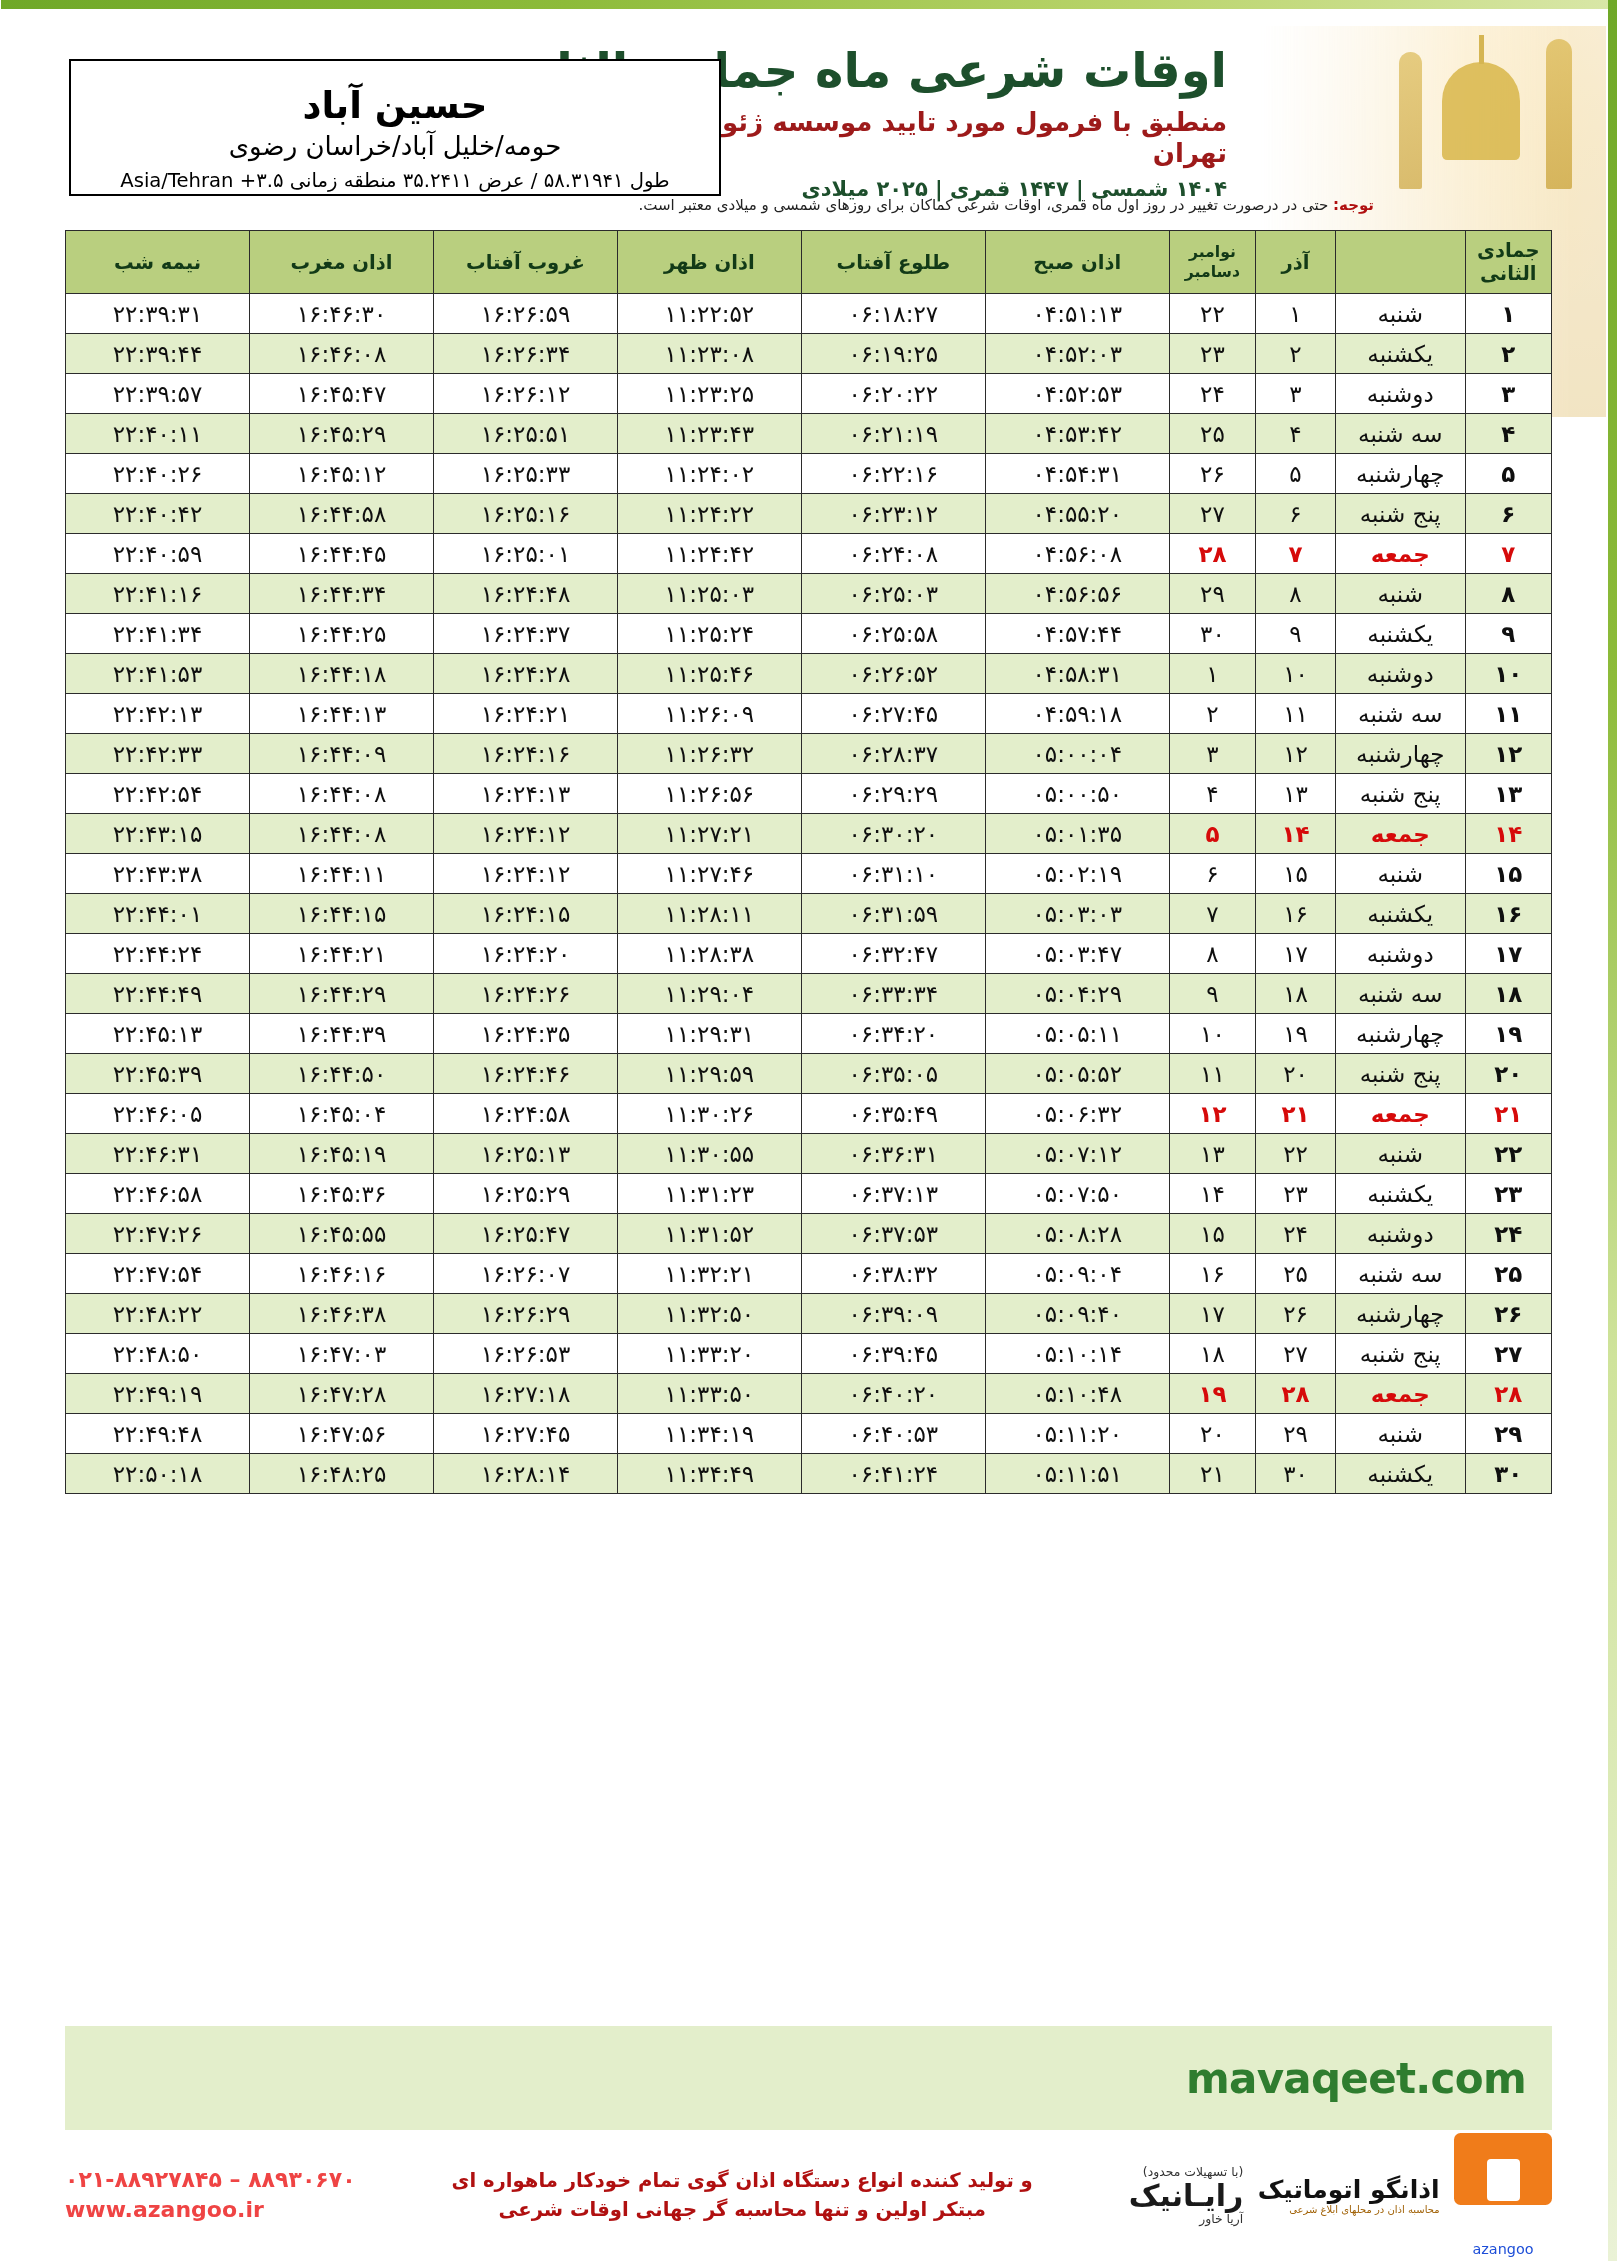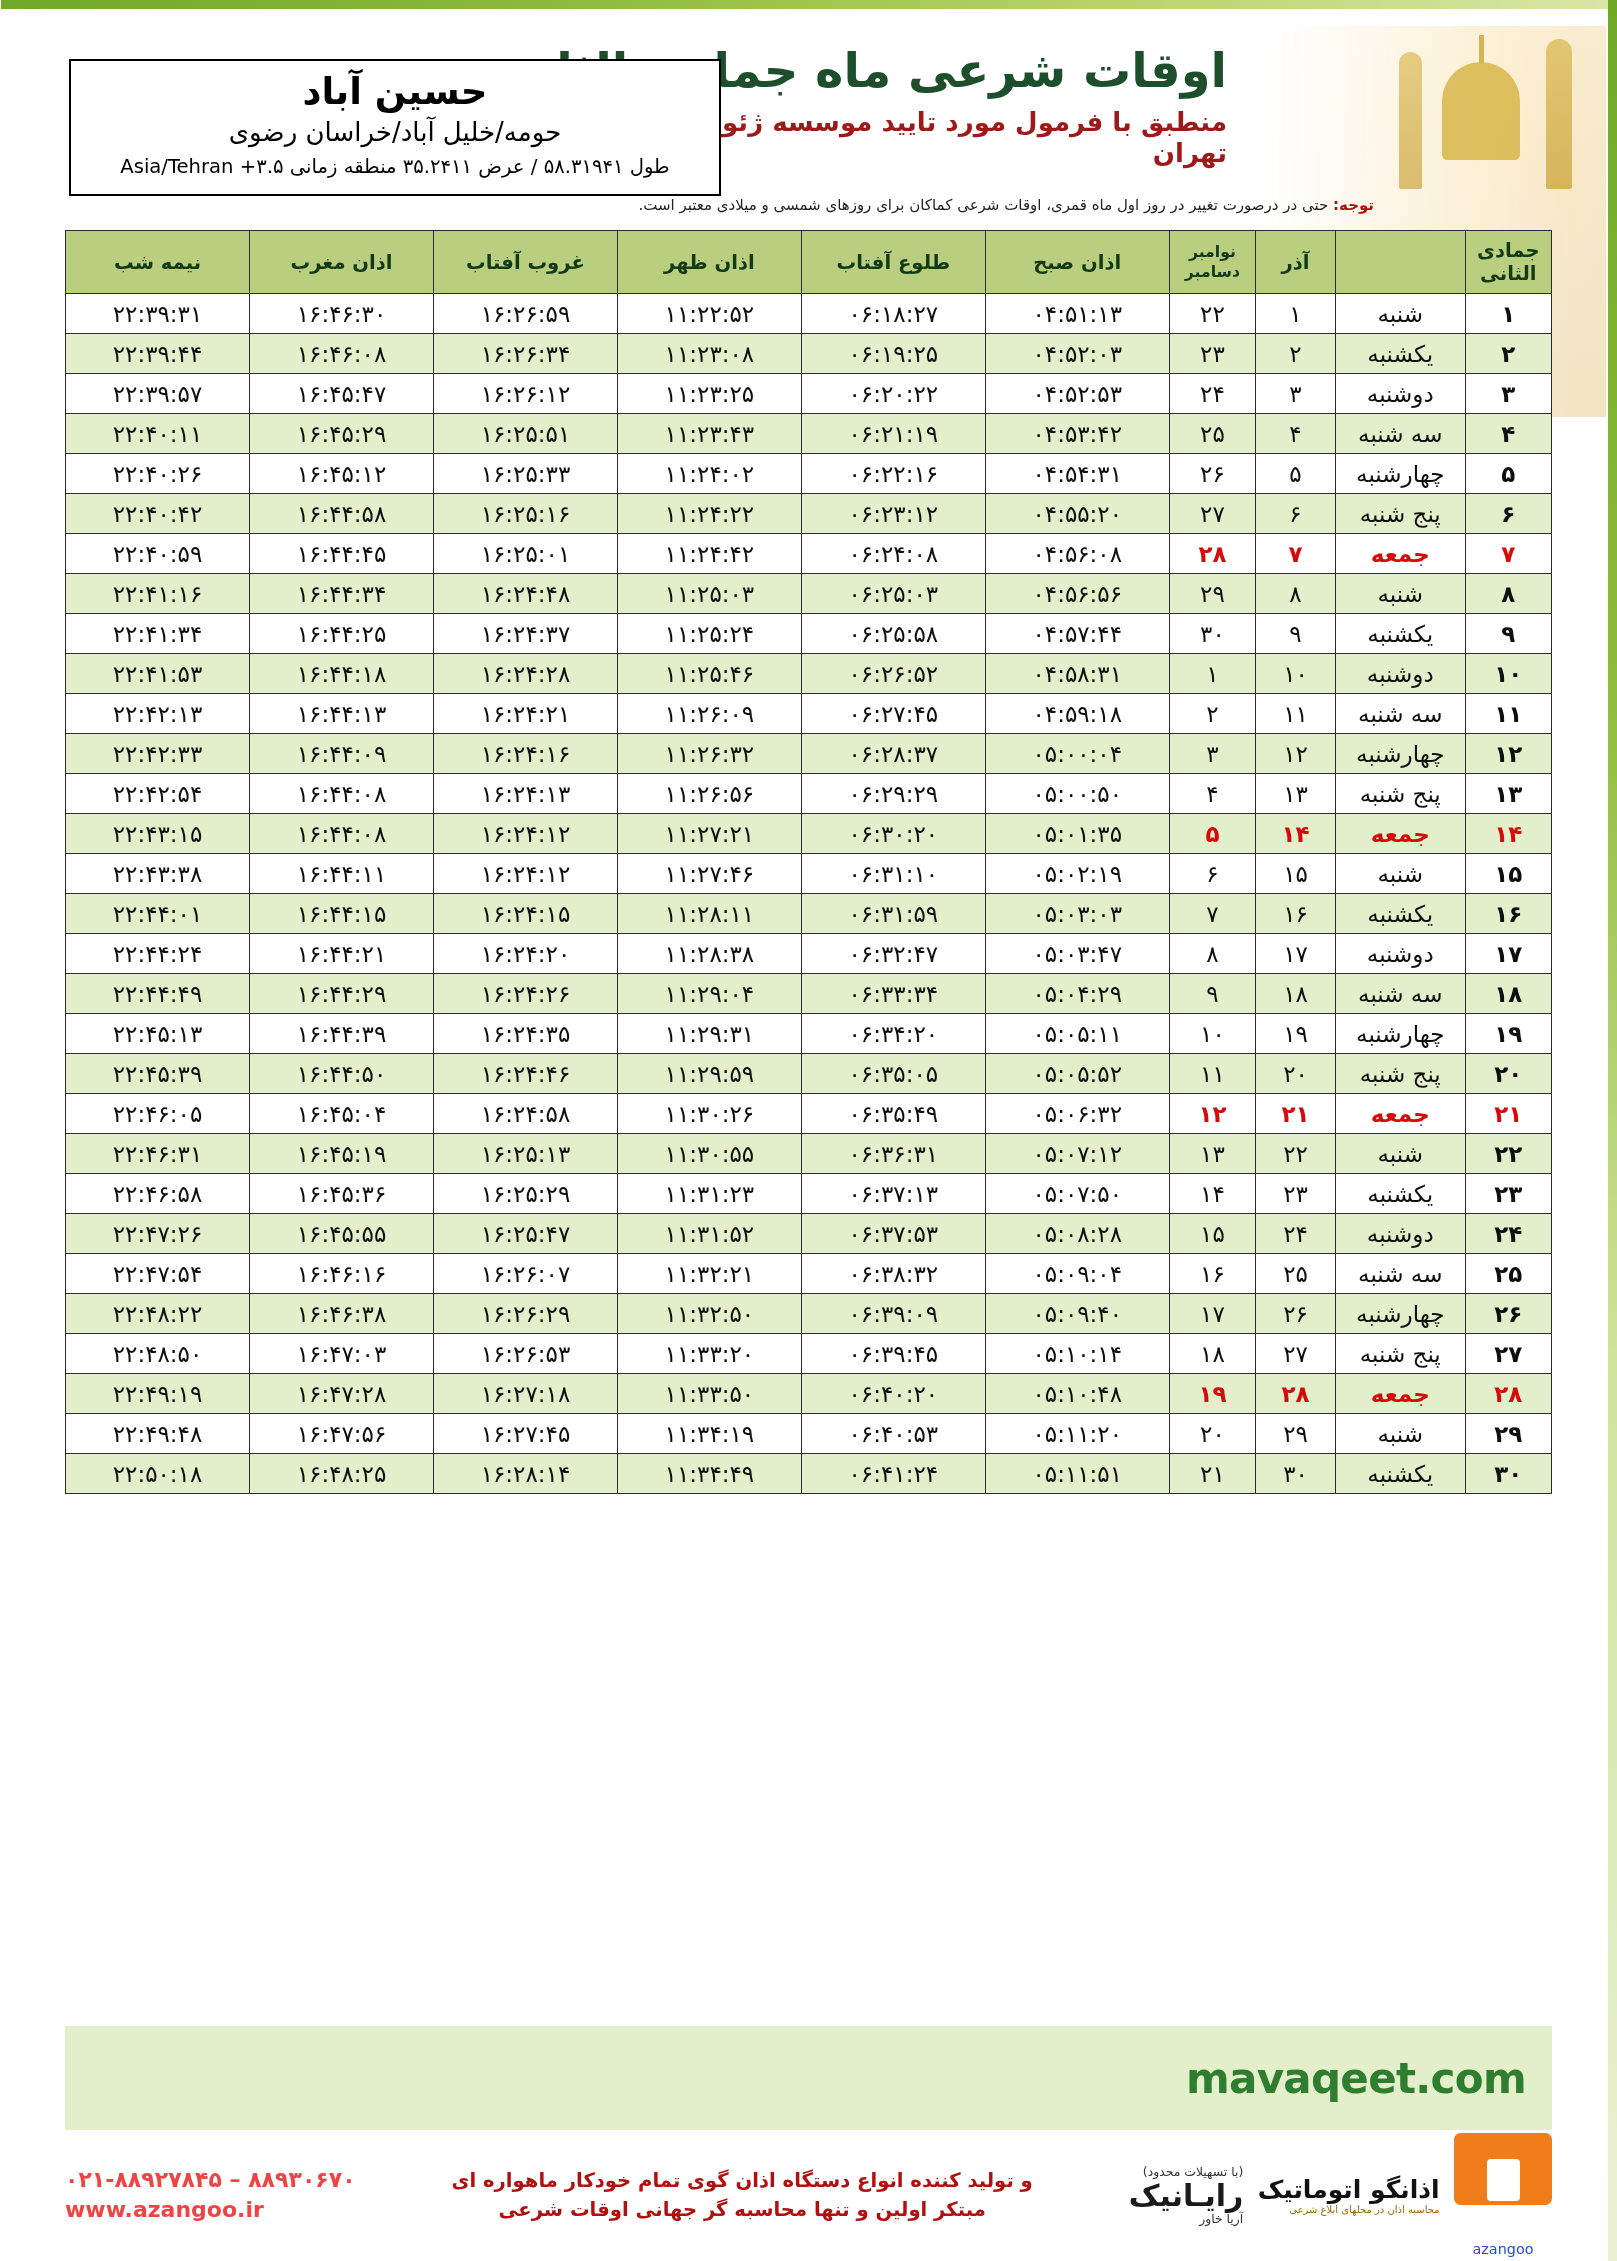--- a/index.html
+++ b/index.html
@@ -70,21 +70,21 @@
   .sub-title {
     font-size: 26px; font-weight: bold; color: #9d1a1a; margin-top: 9px; line-height: 1.2;
   }
   .year-line {
     font-size: 21px; color: #1d4f2c; margin-top: 7.8px; font-weight: bold;
   }
 
   
   .loc-box {
     position: absolute; top: 33px; left: 69px; width: 652px; height: 137px;
-    border: 2px solid #000; background: #fff; text-align: center; padding-top: 10px;
+    border: 2px solid #000; background: #fff; text-align: center; padding-top: 24px;
   }
   .loc-city { font-size: 37px; font-weight: bold; color: #000; line-height: 1.15; }
   .loc-sub  { font-size: 26px; color: #000; margin-top: 3.9px; }
   .loc-coord{ font-size: 19.6px; color: #000; margin-top: 7.8px; }
 
   .note-line {
     position: absolute; top: 196px; left: 69px; width: 1305px; text-align: right;
     font-size: 15px; color: #222; direction: rtl;
   }
   .note-line b { color: #b01010; }
@@ -193,20 +193,21 @@
 
   <div class="header">
     <div class="header-mosque"></div>
     <div class="minaret"></div>
     <div class="minaret2"></div>
     <div class="dome"></div>
 
     <div class="title-block">
       <div class="main-title">اوقات شرعی ماه جمادی الثانی</div>
       <div class="sub-title">منطبق با فرمول مورد تایید موسسه ژئوفیزیک دانشگاه تهران</div>
+      <div class="year-line">۱۴۰۴ شمسی | ۱۴۴۷ قمری | ۲۰۲۵ میلادی</div>
     </div>
 
     <div class="loc-box">
       <div class="loc-city">حسین آباد</div>
       <div class="loc-sub">حومه/خلیل آباد/خراسان رضوی</div>
       <div class="loc-coord">طول ۵۸.۳۱۹۴۱ / عرض ۳۵.۲۴۱۱ منطقه زمانی ۳.۵+ Asia/Tehran</div>
     </div>
   </div>
 
   <div class="note-line">

